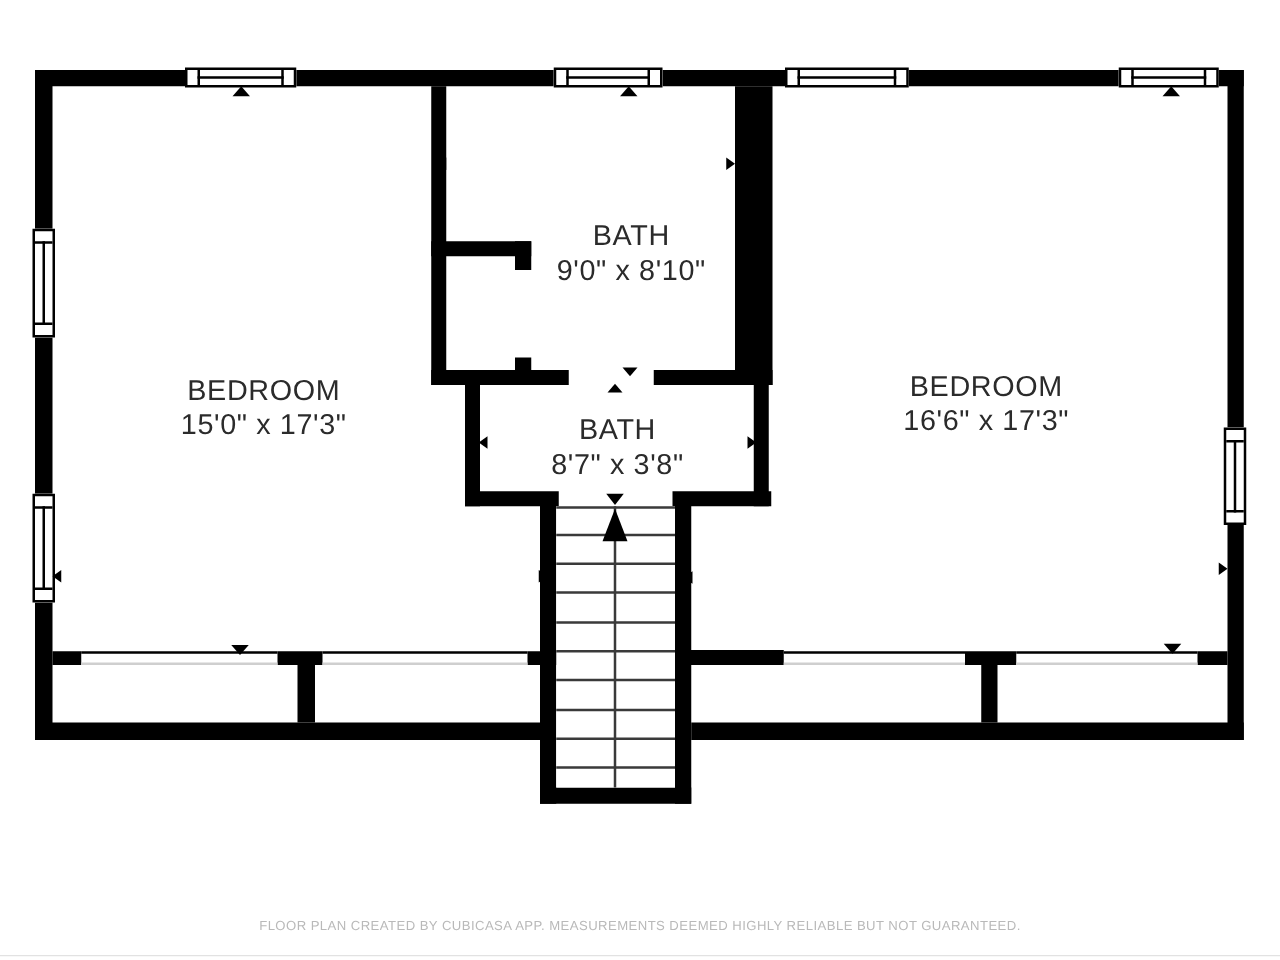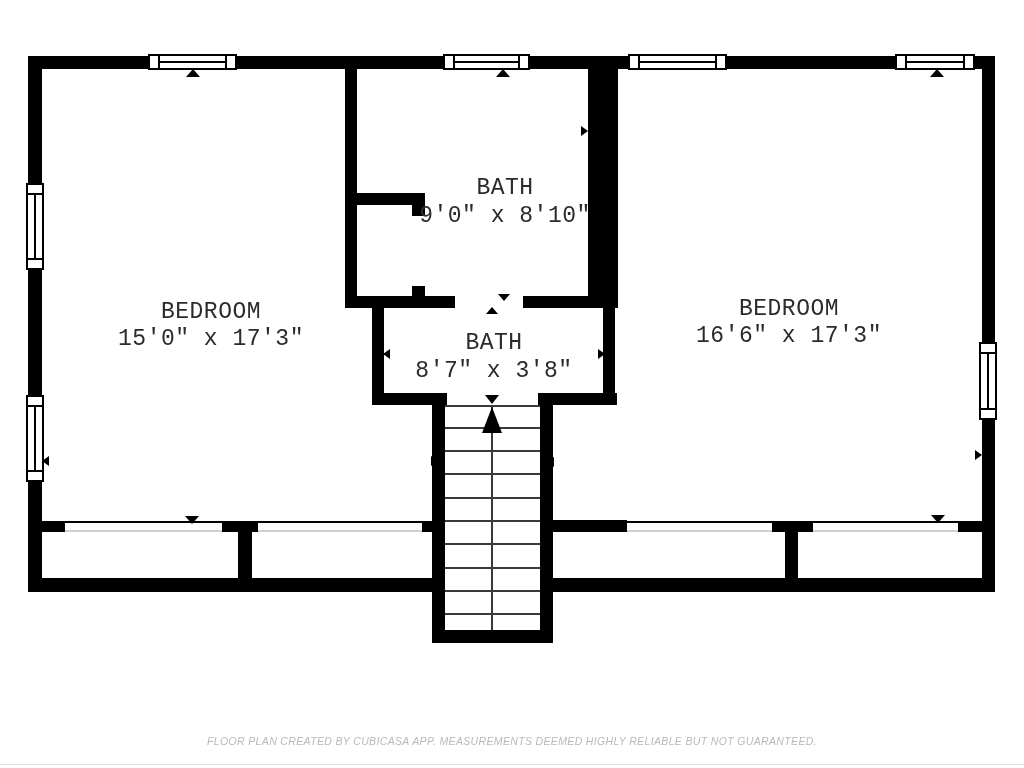--- a/index.html
+++ b/index.html
@@ -27,25 +27,25 @@
                  border-left:10px solid transparent;border-right:10px solid transparent;
                  border-bottom:26px solid var(--wall,#000);}
   
   .tri{position:absolute;width:0;height:0;}
   .tu{border-left:7px solid transparent;border-right:7px solid transparent;border-bottom:8px solid var(--wall,#000);}
   .td{border-left:7px solid transparent;border-right:7px solid transparent;border-top:8px solid var(--wall,#000);}
   .tp-l{border-top:5px solid transparent;border-bottom:5px solid transparent;border-right:7px solid var(--wall,#000);}
   .tp-r{border-top:5px solid transparent;border-bottom:5px solid transparent;border-left:7px solid var(--wall,#000);}
   
   .label{position:absolute;transform:translate(-50%,-50%);text-align:center;color:var(--label,#2b2b2b);
-         font-size:23px;line-height:28px;letter-spacing:0.5px;white-space:nowrap;font-family:Liberation Mono, monospace;}
+         font-size:23px;line-height:28px;letter-spacing:0.5px;white-space:nowrap;}
   .label.bedlh{line-height:27px;}
   
   .footer{position:absolute;left:50%;top:735px;transform:translateX(-50%);white-space:nowrap;
-          color:var(--footer,#b9b9b9);font-size:10.5px;letter-spacing:0.35px;font-style:italic;}
+          color:var(--footer,#b9b9b9);font-size:10.5px;letter-spacing:0.35px;}
   .bline{position:absolute;left:0;top:764px;width:1024px;height:1px;background:#e2e2e2;}
 </style>
 </head>
 <body>
 
 <div id="stage">
 
   <div class="w" style="left:28px;top:56px;width:120px;height:13px"></div>
   <div class="w" style="left:237px;top:56px;width:206px;height:13px"></div>
   <div class="w" style="left:530px;top:56px;width:98px;height:13px"></div>

